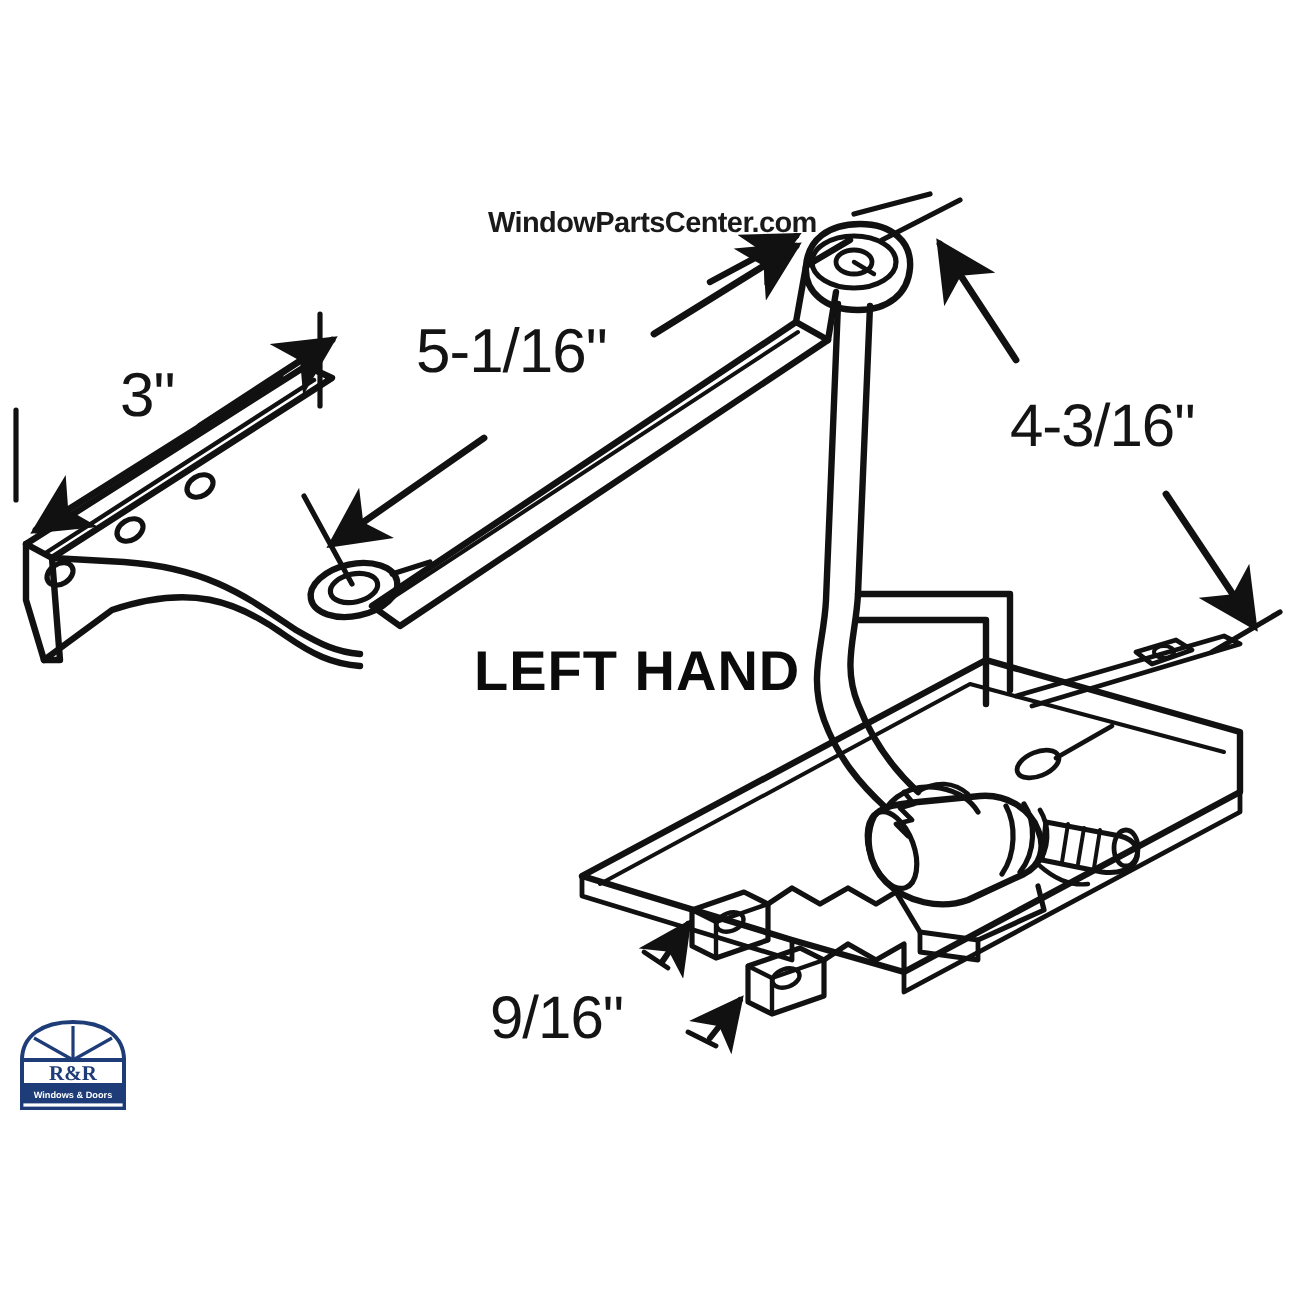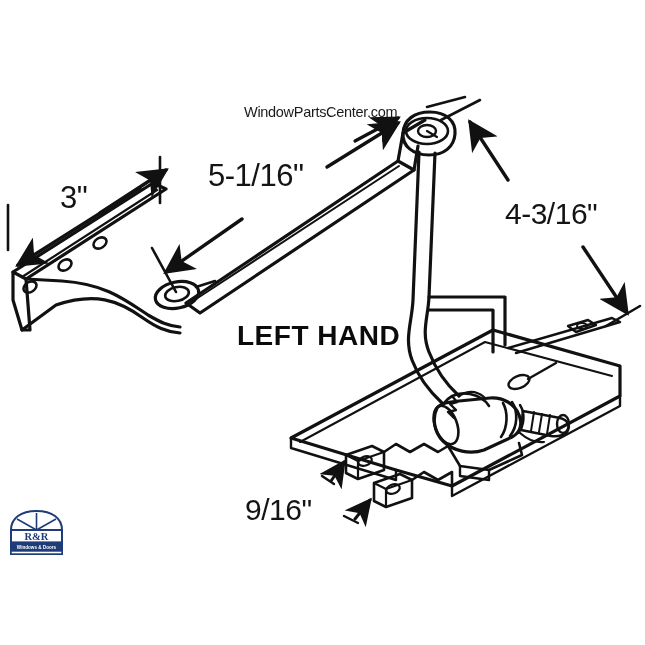--- a/index.html
+++ b/index.html
@@ -63,21 +63,21 @@
     color: #0b0b0b;
     letter-spacing: 0.5px;
     font-family: "Liberation Sans", sans-serif;
     white-space: nowrap;
   }
   #watermark {
     position: absolute;
     left: 244px;
     top: 104px;
     font-size: 14.5px;
-    font-weight: normal;
+    font-weight: bold;
     color: #1a1a1a;
     font-family: "Liberation Sans", sans-serif;
     white-space: nowrap;
     letter-spacing: -0.3px;
   }
   #logo {
     position: absolute;
     left: 7px;
     top: 508px;
     width: 59px;

